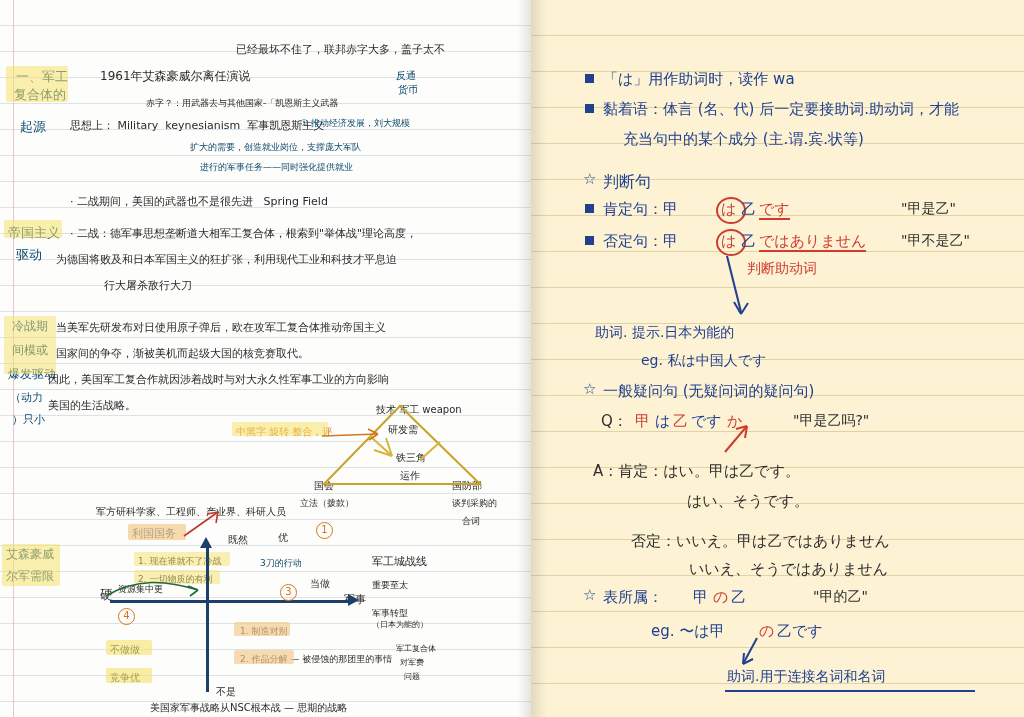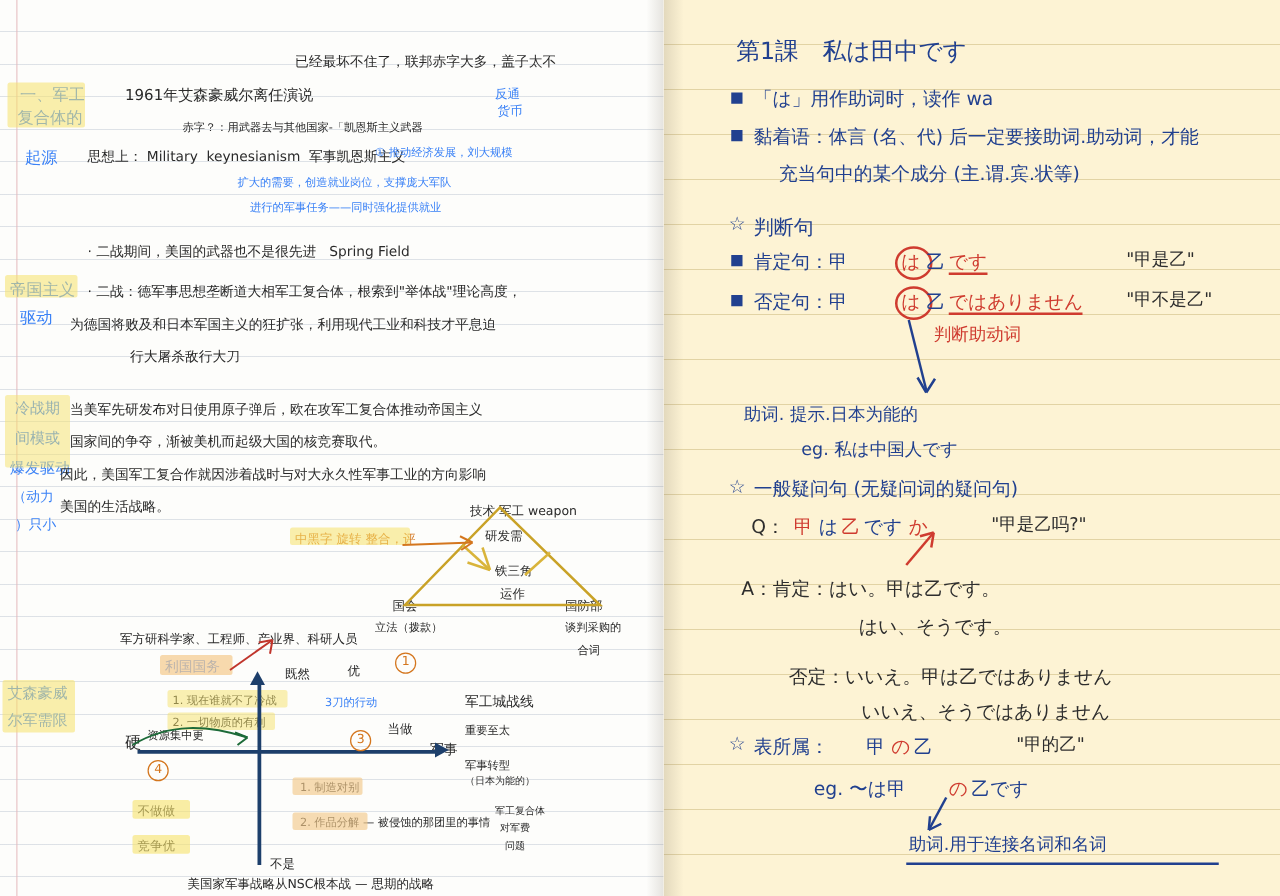--- a/index.html
+++ b/index.html
@@ -56,21 +56,21 @@
   }
 
   
   .hw {
     position: absolute;
     font-family: "DejaVu Sans", sans-serif;
     white-space: pre;
     line-height: 1.15;
     transform-origin: left top;
   }
-  .red    { color: #3b82f6; }
+  .red    { color: #0c4a6e; }
   .black  { color: #2a2a2a; }
   .orange { color: #d4761e; }
 
   
   .axis-v {
     position: absolute;
     width: 3px;
     background: #1d3f6b;
   }
   .axis-h {
@@ -274,21 +274,20 @@
       <path d="M40 4 L29 6 M40 4 L38 15" stroke="#c0352c" stroke-width="1.6" fill="none"></path>
     </svg>
 
     <div class="left-edge-shadow"></div>
   </div>
 
   <div class="right-page">
     <div class="right-lines"></div>
     <div class="right-edge-shadow"></div>
 
-    <div class="rw rblue" style="left:58px;top:30px;font-size:19px;">第1課　私は田中です</div>
 
     <div id="right-text-layer">
         <div class="bullet-sq" style="left: 54px; top: 74px;"></div>
         <div class="rw rblue" style="left: 72px; top: 70px; font-size: 15px;">「は」用作助词时，读作 wa</div>
         <div class="bullet-sq" style="left: 54px; top: 104px;"></div>
         <div class="rw rblue" style="left: 72px; top: 100px; font-size: 15px;">黏着语：体言 (名、代) 后一定要接助词.助动词，才能</div>
         <div class="rw rblue" style="left: 92px; top: 130px; font-size: 15px;">充当句中的某个成分 (主.谓.宾.状等)</div>
         <div class="star" style="left: 52px; top: 170px;">☆</div>
         <div class="rw rblue" style="left: 72px; top: 172px; font-size: 16px;">判断句</div>
         <div class="bullet-sq" style="left: 54px; top: 204px;"></div>

